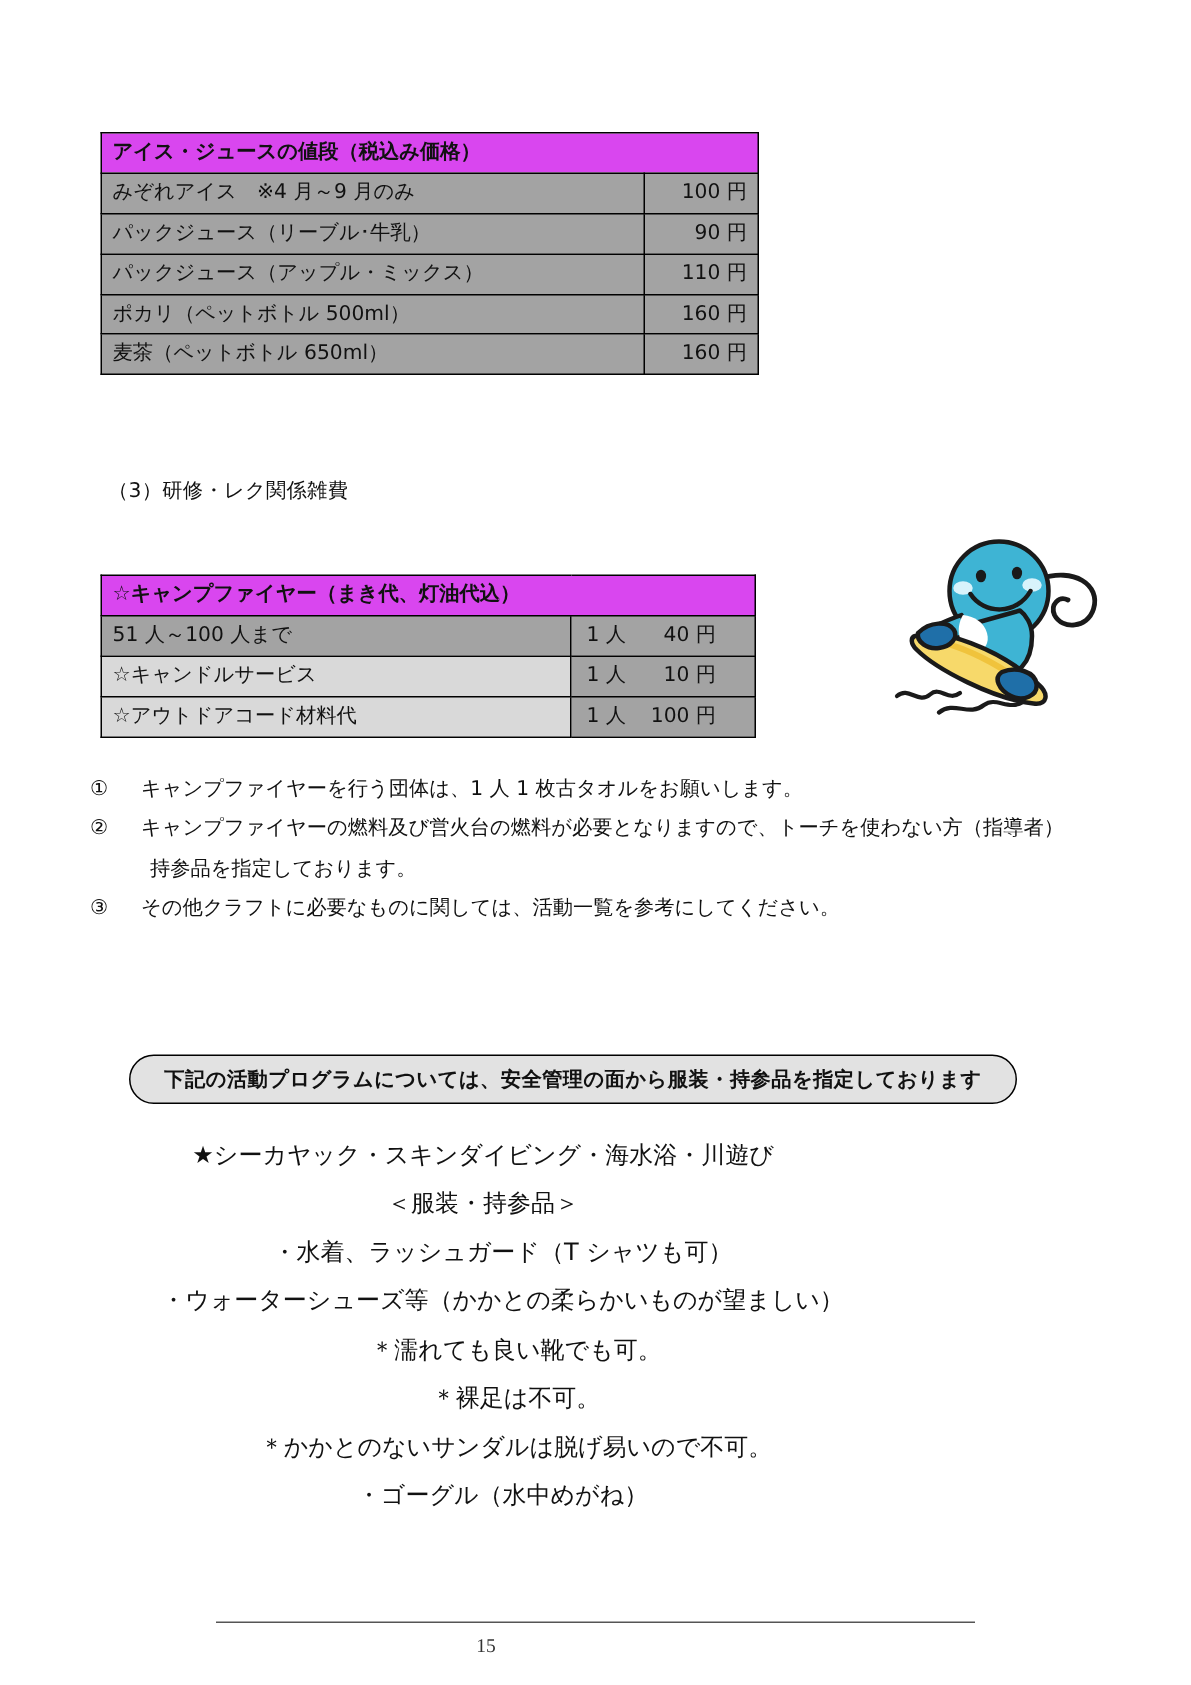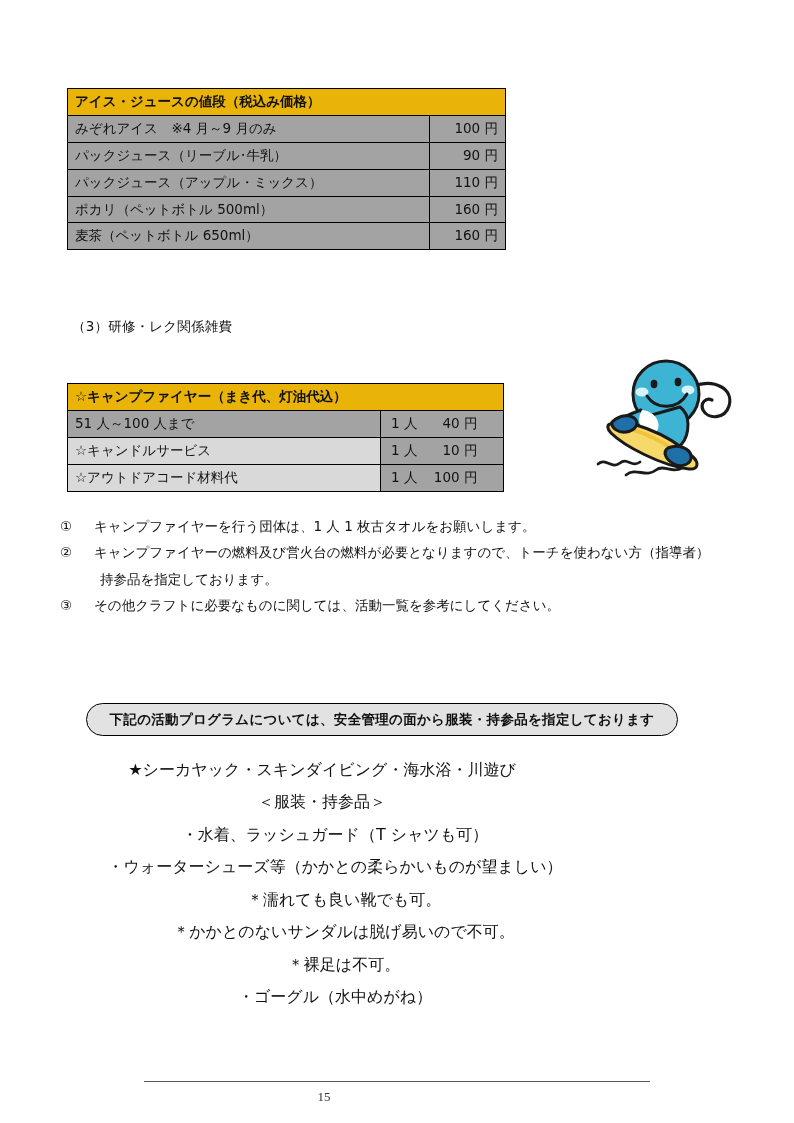--- a/index.html
+++ b/index.html
@@ -32,21 +32,21 @@
     line-height: 1.25;
   }
   .doc-table td {
     border: 1px solid #000000;
     padding: 4px 7px 5px 7px;
     vertical-align: middle;
     background: #a3a3a3;
     white-space: nowrap;
   }
   .doc-table td.head {
-    background: #eab308;
+    background: #d946ef;
     font-weight: bold;
   }
   .doc-table td.shaded {
     background: #d9d9d9;
   }
   .doc-table td.price {
     text-align: right;
   }
   .doc-table td.unit-price {
     text-align: left;
@@ -300,21 +300,21 @@
   <div id="callout">
     <span id="callout-text">下記の活動プログラムについては、安全管理の面から服装・持参品を指定しております</span>
   </div>
 
   <div id="gear">
     <div class="gear-l0">★シーカヤック・スキンダイビング・海水浴・川遊び</div>
     <div class="gear-l0">＜服装・持参品＞</div>
     <div class="gear-l1">・水着、ラッシュガード（T シャツも可）</div>
     <div class="gear-l1">・ウォーターシューズ等（かかとの柔らかいものが望ましい）</div>
     <div class="gear-l2">＊濡れても良い靴でも可。</div>
+    <div class="gear-l2">＊裸足は不可。</div>
     <div class="gear-l2">＊かかとのないサンダルは脱げ易いので不可。</div>
-    <div class="gear-l2">＊裸足は不可。</div>
     <div class="gear-l1">・ゴーグル（水中めがね）</div>
   </div>
 
   <div id="footer-rule"></div>
   <div id="page-number">15</div>
 
 </div>
 
 </body></html>

